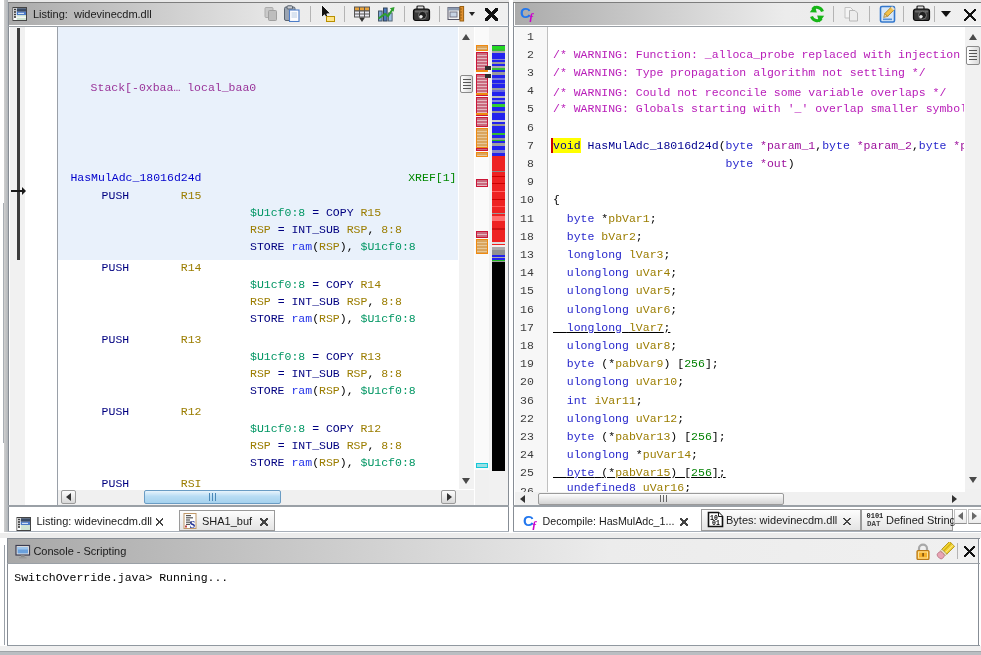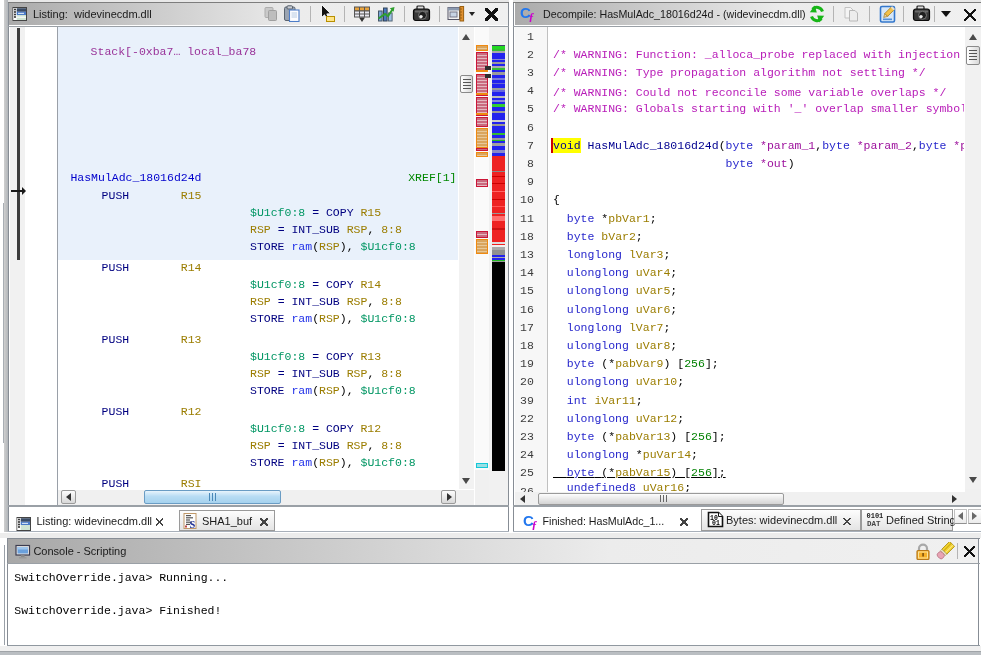--- a/index.html
+++ b/index.html
@@ -83,21 +83,21 @@
       <line x1="13" y1="13" x2="15" y2="13" stroke="#9a6010"></line>
     </svg>
 <div style="position:absolute;left:468.5px;top:12px;width:0;height:0;border-left:3.5px solid transparent;border-right:3.5px solid transparent;border-top:4.5px solid #222;"></div>
 <div style="position:absolute;left:484.5px;top:8px;width:13px;height:13px;background:linear-gradient(45deg,transparent calc(50% - 1.5px),#111 calc(50% - 1.5px),#111 calc(50% + 1.5px),transparent calc(50% + 1.5px)),linear-gradient(-45deg,transparent calc(50% - 1.5px),#111 calc(50% - 1.5px),#111 calc(50% + 1.5px),transparent calc(50% + 1.5px));"></div>
 <div style="position:absolute;left:9.5px;top:27px;width:15px;height:478px;background:#f1f1f1;"></div>
 <div style="position:absolute;left:17.3px;top:28px;width:2.4px;height:231.5px;background:#3c3c3c;"></div>
 <div style="position:absolute;left:10.5px;top:190.3px;width:11.5px;height:1.6px;background:#1a1a1a;"></div>
 <div style="position:absolute;left:21.5px;top:186.8px;width:0;height:0;border-top:4.3px solid transparent;border-bottom:4.3px solid transparent;border-left:4.6px solid #1a1a1a;"></div>
 <div style="position:absolute;left:56.5px;top:27px;width:1.1px;height:478px;background:#9aa0a8;"></div>
 <div style="position:absolute;left:57.6px;top:27px;width:400.9px;height:232.5px;background:#e9f1fb;"></div>
-<div style="position:absolute;left:90.6px;top:42.5px;height:17px;line-height:17px;font:11.5px/17px 'Liberation Mono', monospace;white-space:pre;"><span style="color:#993399">Stack[-0xba7… local_ba78</span></div>
+<div style="position:absolute;left:90.6px;top:78.5px;height:17px;line-height:17px;font:11.5px/17px 'Liberation Mono', monospace;white-space:pre;"><span style="color:#993399">Stack[-0xbaa… local_baa0</span></div>
 <div style="position:absolute;left:70.4px;top:168.5px;height:17px;line-height:17px;font:11.5px/17px 'Liberation Mono', monospace;white-space:pre;"><span style="color:#0000cc">HasMulAdc_18016d24d</span></div>
 <div style="position:absolute;left:408.2px;top:168.5px;height:17px;line-height:17px;font:11.5px/17px 'Liberation Mono', monospace;white-space:pre;"><span style="color:#008800">XREF[1]</span></div>
 <div style="position:absolute;left:101.6px;top:186.5px;height:17px;line-height:17px;font:11.5px/17px 'Liberation Mono', monospace;white-space:pre;"><span class="m">PUSH</span></div>
 <div style="position:absolute;left:180.8px;top:186.5px;height:17px;line-height:17px;font:11.5px/17px 'Liberation Mono', monospace;white-space:pre;"><span class="r">R15</span></div>
 <div style="position:absolute;left:250px;top:203.7px;height:17px;line-height:17px;font:11.5px/17px 'Liberation Mono', monospace;white-space:pre;"><span class="u">$U1cf0:8</span> <span class="m">= COPY</span> <span class="r">R15</span></div>
 <div style="position:absolute;left:250px;top:220.5px;height:17px;line-height:17px;font:11.5px/17px 'Liberation Mono', monospace;white-space:pre;"><span class="r">RSP</span> <span class="m">= INT_SUB</span> <span class="r">RSP</span><span class="k">,</span> <span class="r">8:8</span></div>
 <div style="position:absolute;left:250px;top:237.7px;height:17px;line-height:17px;font:11.5px/17px 'Liberation Mono', monospace;white-space:pre;"><span class="m">STORE</span> <span class="b">ram</span><span class="k">(</span><span class="r">RSP</span><span class="k">),</span> <span class="u">$U1cf0:8</span></div>
 <div style="position:absolute;left:101.6px;top:258.5px;height:17px;line-height:17px;font:11.5px/17px 'Liberation Mono', monospace;white-space:pre;"><span class="m">PUSH</span></div>
 <div style="position:absolute;left:180.8px;top:258.5px;height:17px;line-height:17px;font:11.5px/17px 'Liberation Mono', monospace;white-space:pre;"><span class="r">R14</span></div>
 <div style="position:absolute;left:250px;top:275.7px;height:17px;line-height:17px;font:11.5px/17px 'Liberation Mono', monospace;white-space:pre;"><span class="u">$U1cf0:8</span> <span class="m">= COPY</span> <span class="r">R14</span></div>
@@ -184,21 +184,20 @@
 <div style="position:absolute;left:8.3px;top:531.3px;width:501.2px;height:1.1px;background:#a8b0ba;"></div>
 <div style="position:absolute;left:513.3px;top:0px;width:1.2px;height:532px;background:#878d95;"></div>
 <div style="position:absolute;left:513.3px;top:0px;width:467.70000000000005px;height:1.5px;background:#e8e8e8;"></div>
 <div style="position:absolute;left:513.3px;top:1.5px;width:467.70000000000005px;height:1.3px;background:#7d7d7d;"></div>
 <div style="position:absolute;left:514.5px;top:2.8px;width:466.50000000000006px;height:22.7px;background:linear-gradient(to right,#ababab,#ececec 58%,#f0f0f0);"></div>
 <div style="position:absolute;left:513.3px;top:25.5px;width:467.70000000000005px;height:1.3px;background:#9aa0a6;"></div>
 <svg style="position:absolute;left:519.5px;top:5px" width="18.0" height="17.0" viewBox="0 0 18 17">
       <text x="0" y="13" font-family="Liberation Sans" font-size="15" font-weight="bold" fill="#2277ee">C</text>
       <text x="9" y="16.5" font-family="Liberation Serif" font-size="12" font-weight="bold" font-style="italic" fill="#cc00cc">f</text>
     </svg>
-<div style="position:absolute;left:543px;top:5.699999999999999px;height:17px;line-height:17px;font:10.7px/17px 'Liberation Sans', sans-serif;white-space:pre;color:#1a1a1a;">Decompile: HasMulAdc_18016d24d - (widevinecdm.dll)</div>
 <svg style="position:absolute;left:807.5px;top:5px" width="18" height="18">
       <path d="M14.5 6.5 A6 6 0 0 0 4.5 4.2" fill="none" stroke="#17b517" stroke-width="3"></path>
       <path d="M6.8 0.5 L1.8 7.2 L8.8 7.4 Z" fill="#17b517"></path>
       <path d="M3.5 11.5 A6 6 0 0 0 13.5 13.8" fill="none" stroke="#17b517" stroke-width="3"></path>
       <path d="M11.2 17.5 L16.2 10.8 L9.2 10.6 Z" fill="#17b517"></path>
     </svg>
 <div style="position:absolute;left:833.4px;top:6px;width:1px;height:16px;background:#b4b4b4;"></div>
 <svg style="position:absolute;left:842.5px;top:5.5px" width="17" height="17">
       <path d="M2 1.5 L7.5 1.5 L10 4 L10 12 L2 12 Z" fill="#f4f4f4" stroke="#c2c2c2"></path>
       <path d="M6.5 4.5 L12 4.5 L14.5 7 L14.5 15 L6.5 15 Z" fill="#ededed" stroke="#b8b8b8"></path>
@@ -240,21 +239,21 @@
 <div style="position:absolute;left:520.0px;top:209.5px;height:17px;line-height:17px;font:11.5px/17px 'Liberation Mono', monospace;white-space:pre;"><span style="color:#3c3c3c">11</span></div>
 <div style="position:absolute;left:520.0px;top:227.7px;height:17px;line-height:17px;font:11.5px/17px 'Liberation Mono', monospace;white-space:pre;"><span style="color:#3c3c3c">18</span></div>
 <div style="position:absolute;left:520.0px;top:245.89999999999998px;height:17px;line-height:17px;font:11.5px/17px 'Liberation Mono', monospace;white-space:pre;"><span style="color:#3c3c3c">13</span></div>
 <div style="position:absolute;left:520.0px;top:264.1px;height:17px;line-height:17px;font:11.5px/17px 'Liberation Mono', monospace;white-space:pre;"><span style="color:#3c3c3c">14</span></div>
 <div style="position:absolute;left:520.0px;top:282.29999999999995px;height:17px;line-height:17px;font:11.5px/17px 'Liberation Mono', monospace;white-space:pre;"><span style="color:#3c3c3c">15</span></div>
 <div style="position:absolute;left:520.0px;top:300.5px;height:17px;line-height:17px;font:11.5px/17px 'Liberation Mono', monospace;white-space:pre;"><span style="color:#3c3c3c">16</span></div>
 <div style="position:absolute;left:520.0px;top:318.7px;height:17px;line-height:17px;font:11.5px/17px 'Liberation Mono', monospace;white-space:pre;"><span style="color:#3c3c3c">17</span></div>
 <div style="position:absolute;left:520.0px;top:336.9px;height:17px;line-height:17px;font:11.5px/17px 'Liberation Mono', monospace;white-space:pre;"><span style="color:#3c3c3c">18</span></div>
 <div style="position:absolute;left:520.0px;top:355.09999999999997px;height:17px;line-height:17px;font:11.5px/17px 'Liberation Mono', monospace;white-space:pre;"><span style="color:#3c3c3c">19</span></div>
 <div style="position:absolute;left:520.0px;top:373.3px;height:17px;line-height:17px;font:11.5px/17px 'Liberation Mono', monospace;white-space:pre;"><span style="color:#3c3c3c">20</span></div>
-<div style="position:absolute;left:520.0px;top:391.5px;height:17px;line-height:17px;font:11.5px/17px 'Liberation Mono', monospace;white-space:pre;"><span style="color:#3c3c3c">39</span></div>
+<div style="position:absolute;left:520.0px;top:391.5px;height:17px;line-height:17px;font:11.5px/17px 'Liberation Mono', monospace;white-space:pre;"><span style="color:#3c3c3c">36</span></div>
 <div style="position:absolute;left:520.0px;top:409.7px;height:17px;line-height:17px;font:11.5px/17px 'Liberation Mono', monospace;white-space:pre;"><span style="color:#3c3c3c">22</span></div>
 <div style="position:absolute;left:520.0px;top:427.9px;height:17px;line-height:17px;font:11.5px/17px 'Liberation Mono', monospace;white-space:pre;"><span style="color:#3c3c3c">23</span></div>
 <div style="position:absolute;left:520.0px;top:446.09999999999997px;height:17px;line-height:17px;font:11.5px/17px 'Liberation Mono', monospace;white-space:pre;"><span style="color:#3c3c3c">24</span></div>
 <div style="position:absolute;left:520.0px;top:464.29999999999995px;height:17px;line-height:17px;font:11.5px/17px 'Liberation Mono', monospace;white-space:pre;"><span style="color:#3c3c3c">25</span></div>
 <div style="position:absolute;left:520.0px;top:482.5px;height:17px;line-height:17px;font:11.5px/17px 'Liberation Mono', monospace;white-space:pre;"><span style="color:#3c3c3c">26</span></div>
 </div>
 <div style="position:absolute;left:552.2px;top:137.6px;width:28.6px;height:15.2px;background:#ffff00;"></div>
 <div style="position:absolute;left:551.4px;top:137.6px;width:1.4px;height:15.199999999999989px;background:#cc0000;"></div>
 <div style="position:absolute;left:0;top:0;width:963.5px;height:492px;overflow:hidden;">
 <div style="position:absolute;left:553px;top:45.7px;height:17px;line-height:17px;font:11.5px/17px 'Liberation Mono', monospace;white-space:pre;"><span class="cm">/* WARNING: Function: _alloca_probe replaced with injection */</span></div>
@@ -263,21 +262,21 @@
 <div style="position:absolute;left:553px;top:100.3px;height:17px;line-height:17px;font:11.5px/17px 'Liberation Mono', monospace;white-space:pre;"><span class="cm">/* WARNING: Globals starting with '_' overlap smaller symbols */</span></div>
 <div style="position:absolute;left:553px;top:136.7px;height:17px;line-height:17px;font:11.5px/17px 'Liberation Mono', monospace;white-space:pre;"><span class="kw">void</span> <span class="fn">HasMulAdc_18016d24d</span><span class="pl">(</span><span class="ty">byte</span> <span class="pa">*param_1</span><span class="pl">,</span><span class="ty">byte</span> <span class="pa">*param_2</span><span class="pl">,</span><span class="ty">byte</span> <span class="pa">*param_3</span></div>
 <div style="position:absolute;left:553px;top:154.89999999999998px;height:17px;line-height:17px;font:11.5px/17px 'Liberation Mono', monospace;white-space:pre;">                         <span class="ty">byte</span> <span class="pa">*out</span><span class="pl">)</span></div>
 <div style="position:absolute;left:553px;top:191.29999999999998px;height:17px;line-height:17px;font:11.5px/17px 'Liberation Mono', monospace;white-space:pre;"><span class="pl">{</span></div>
 <div style="position:absolute;left:553px;top:209.5px;height:17px;line-height:17px;font:11.5px/17px 'Liberation Mono', monospace;white-space:pre;">  <span class="ty">byte</span> <span class="pl">*</span><span class="lo">pbVar1</span><span class="pl">;</span></div>
 <div style="position:absolute;left:553px;top:227.7px;height:17px;line-height:17px;font:11.5px/17px 'Liberation Mono', monospace;white-space:pre;">  <span class="ty">byte</span> <span class="pl"></span><span class="lo">bVar2</span><span class="pl">;</span></div>
 <div style="position:absolute;left:553px;top:245.89999999999998px;height:17px;line-height:17px;font:11.5px/17px 'Liberation Mono', monospace;white-space:pre;">  <span class="ty">longlong</span> <span class="pl"></span><span class="lo">lVar3</span><span class="pl">;</span></div>
 <div style="position:absolute;left:553px;top:264.1px;height:17px;line-height:17px;font:11.5px/17px 'Liberation Mono', monospace;white-space:pre;">  <span class="ty">ulonglong</span> <span class="pl"></span><span class="lo">uVar4</span><span class="pl">;</span></div>
 <div style="position:absolute;left:553px;top:282.29999999999995px;height:17px;line-height:17px;font:11.5px/17px 'Liberation Mono', monospace;white-space:pre;">  <span class="ty">ulonglong</span> <span class="pl"></span><span class="lo">uVar5</span><span class="pl">;</span></div>
 <div style="position:absolute;left:553px;top:300.5px;height:17px;line-height:17px;font:11.5px/17px 'Liberation Mono', monospace;white-space:pre;">  <span class="ty">ulonglong</span> <span class="pl"></span><span class="lo">uVar6</span><span class="pl">;</span></div>
-<div style="position:absolute;left:553px;top:318.7px;height:17px;line-height:17px;font:11.5px/17px 'Liberation Mono', monospace;white-space:pre;">  <span class="ty">longlong</span> <span class="pl"></span><span class="lo">lVar7</span><span class="pl">;</span></div>
+<div style="position:absolute;left:553px;top:318.7px;height:17px;line-height:17px;font:11.5px/17px 'Liberation Mono', monospace;white-space:pre;text-decoration:underline;">  <span class="ty">longlong</span> <span class="pl"></span><span class="lo">lVar7</span><span class="pl">;</span></div>
 <div style="position:absolute;left:553px;top:336.9px;height:17px;line-height:17px;font:11.5px/17px 'Liberation Mono', monospace;white-space:pre;">  <span class="ty">ulonglong</span> <span class="pl"></span><span class="lo">uVar8</span><span class="pl">;</span></div>
 <div style="position:absolute;left:553px;top:355.09999999999997px;height:17px;line-height:17px;font:11.5px/17px 'Liberation Mono', monospace;white-space:pre;">  <span class="ty">byte</span> <span class="pl">(*</span><span class="lo">pabVar9</span><span class="pl">) [<span class="co">256</span>];</span></div>
 <div style="position:absolute;left:553px;top:373.3px;height:17px;line-height:17px;font:11.5px/17px 'Liberation Mono', monospace;white-space:pre;">  <span class="ty">ulonglong</span> <span class="pl"></span><span class="lo">uVar10</span><span class="pl">;</span></div>
 <div style="position:absolute;left:553px;top:391.5px;height:17px;line-height:17px;font:11.5px/17px 'Liberation Mono', monospace;white-space:pre;">  <span class="ty">int</span> <span class="pl"></span><span class="lo">iVar11</span><span class="pl">;</span></div>
 <div style="position:absolute;left:553px;top:409.7px;height:17px;line-height:17px;font:11.5px/17px 'Liberation Mono', monospace;white-space:pre;">  <span class="ty">ulonglong</span> <span class="pl"></span><span class="lo">uVar12</span><span class="pl">;</span></div>
 <div style="position:absolute;left:553px;top:427.9px;height:17px;line-height:17px;font:11.5px/17px 'Liberation Mono', monospace;white-space:pre;">  <span class="ty">byte</span> <span class="pl">(*</span><span class="lo">pabVar13</span><span class="pl">) [<span class="co">256</span>];</span></div>
 <div style="position:absolute;left:553px;top:446.09999999999997px;height:17px;line-height:17px;font:11.5px/17px 'Liberation Mono', monospace;white-space:pre;">  <span class="ty">ulonglong</span> <span class="pl">*</span><span class="lo">puVar14</span><span class="pl">;</span></div>
 <div style="position:absolute;left:553px;top:464.29999999999995px;height:17px;line-height:17px;font:11.5px/17px 'Liberation Mono', monospace;white-space:pre;text-decoration:underline;">  <span class="ty">byte</span> <span class="pl">(*</span><span class="lo">pabVar15</span><span class="pl">) [<span class="co">256</span>];</span></div>
 <div style="position:absolute;left:553px;top:479px;height:17px;line-height:17px;font:11.5px/17px 'Liberation Mono', monospace;white-space:pre;text-decoration:underline;">  <span class="ty">undefined8</span> <span class="pl"></span><span class="lo">uVar16</span><span class="pl">;</span></div>
 </div>
@@ -295,21 +294,21 @@
 <div style="position:absolute;left:537.5px;top:492.8px;width:246.5px;height:12px;background:linear-gradient(to bottom,#fdfdfd,#d4d4d4);border:1px solid #9a9a9a;border-radius:2px;box-sizing:border-box;"></div>
 <div style="position:absolute;left:660px;top:495.3px;width:1.3px;height:7.0px;background:#666;"></div>
 <div style="position:absolute;left:663px;top:495.3px;width:1.3px;height:7.0px;background:#666;"></div>
 <div style="position:absolute;left:666px;top:495.3px;width:1.3px;height:7.0px;background:#666;"></div>
 <div style="position:absolute;left:965.2px;top:489px;width:15.8px;height:16.4px;background:#f0f0f0;"></div>
 <div style="position:absolute;left:513.3px;top:505.4px;width:467.70000000000005px;height:1.3px;background:#9aa0a6;"></div>
 <svg style="position:absolute;left:522.5px;top:512.5px" width="18.0" height="17.0" viewBox="0 0 18 17">
       <text x="0" y="13" font-family="Liberation Sans" font-size="15" font-weight="bold" fill="#2277ee">C</text>
       <text x="9" y="16.5" font-family="Liberation Serif" font-size="12" font-weight="bold" font-style="italic" fill="#cc00cc">f</text>
     </svg>
-<div style="position:absolute;left:542.5px;top:513.0px;height:17px;line-height:17px;font:10.7px/17px 'Liberation Sans', sans-serif;white-space:pre;color:#1a1a1a;">Finished: HasMulAdc_1...</div>
+<div style="position:absolute;left:542.5px;top:513.0px;height:17px;line-height:17px;font:10.7px/17px 'Liberation Sans', sans-serif;white-space:pre;color:#1a1a1a;">Decompile: HasMulAdc_1...</div>
 <div style="position:absolute;left:680px;top:518px;width:7.5px;height:7.5px;background:linear-gradient(45deg,transparent calc(50% - 0.85px),#444 calc(50% - 0.85px),#444 calc(50% + 0.85px),transparent calc(50% + 0.85px)),linear-gradient(-45deg,transparent calc(50% - 0.85px),#444 calc(50% - 0.85px),#444 calc(50% + 0.85px),transparent calc(50% + 0.85px));"></div>
 <div style="position:absolute;left:700.5px;top:508.5px;width:160px;height:22.5px;background:linear-gradient(to bottom,#fdfdfd,#e4e4e4);border:1px solid #9a9a9a;box-sizing:border-box;"></div>
 <svg style="position:absolute;left:706.5px;top:511px" width="17" height="17">
       <path d="M1.5 1.5 L11.5 1.5 L15.5 5.5 L15.5 15.5 L1.5 15.5 Z" fill="#ffffff" stroke="#111" stroke-width="1.6"></path>
       <path d="M11.5 1.5 L11.5 5.5 L15.5 5.5" fill="#fff" stroke="#111" stroke-width="1"></path>
       <text x="3" y="8.5" font-family="Liberation Mono" font-size="6.5" font-weight="bold" fill="#000">10</text>
       <text x="5" y="14" font-family="Liberation Mono" font-size="6.5" font-weight="bold" fill="#000">01</text>
     </svg>
 <div style="position:absolute;left:726px;top:512.0px;height:17px;line-height:17px;font:11px/17px 'Liberation Sans', sans-serif;white-space:pre;color:#1a1a1a;">Bytes: widevinecdm.dll</div>
 <div style="position:absolute;left:843px;top:517.5px;width:7.5px;height:7.5px;background:linear-gradient(45deg,transparent calc(50% - 0.85px),#444 calc(50% - 0.85px),#444 calc(50% + 0.85px),transparent calc(50% + 0.85px)),linear-gradient(-45deg,transparent calc(50% - 0.85px),#444 calc(50% - 0.85px),#444 calc(50% + 0.85px),transparent calc(50% + 0.85px));"></div>
@@ -348,18 +347,17 @@
         <rect x="5.5" y="-1" width="7" height="11" fill="#f2d22e" stroke="#a88a10" stroke-width="0.8"></rect>
         <line x1="8" y1="-1" x2="8" y2="10" stroke="#c8a810" stroke-width="1"></line>
         <line x1="10.5" y1="-1" x2="10.5" y2="10" stroke="#fbe88a" stroke-width="1"></line>
         <rect x="5.5" y="10" width="7" height="2" fill="#e8e0c8" stroke="#a89858" stroke-width="0.6"></rect>
         <rect x="5.5" y="12" width="7" height="6" rx="2.5" fill="#e8a4b4" stroke="#b87484" stroke-width="0.8"></rect>
       </g>
     </svg>
 <div style="position:absolute;left:957.3px;top:543px;width:1px;height:16px;background:#b4b4b4;"></div>
 <div style="position:absolute;left:963.5px;top:546px;width:11px;height:11px;background:linear-gradient(45deg,transparent calc(50% - 1.2px),#111 calc(50% - 1.2px),#111 calc(50% + 1.2px),transparent calc(50% + 1.2px)),linear-gradient(-45deg,transparent calc(50% - 1.2px),#111 calc(50% - 1.2px),#111 calc(50% + 1.2px),transparent calc(50% + 1.2px));"></div>
 <div style="position:absolute;left:14.3px;top:569.0px;height:17px;line-height:17px;font:11.5px/17px 'Liberation Mono', monospace;white-space:pre;"><span class="k">SwitchOverride.java&gt; Running...</span></div>
-<div style="position:absolute;left:14.3px;top:602.0px;height:17px;line-height:17px;font:11.5px/17px 'Liberation Mono', monospace;white-space:pre;"><span class="k">SwitchOverride.java&gt; Finished!</span></div>
 <div style="position:absolute;left:6.5px;top:644.8px;width:973.0px;height:1.2px;background:#9098a0;"></div>
 <div style="position:absolute;left:0px;top:646px;width:981px;height:4.5px;background:#f0f0f0;"></div>
 <div style="position:absolute;left:0px;top:650.5px;width:981px;height:1.3px;background:#a0a4a8;"></div>
 <div style="position:absolute;left:0px;top:651.8px;width:981px;height:3.2px;background:#babec2;"></div>
 <div style="position:absolute;left:4px;top:545px;width:1.2px;height:100px;background:#9aa0a8;"></div>
 </div>
 </body></html>

